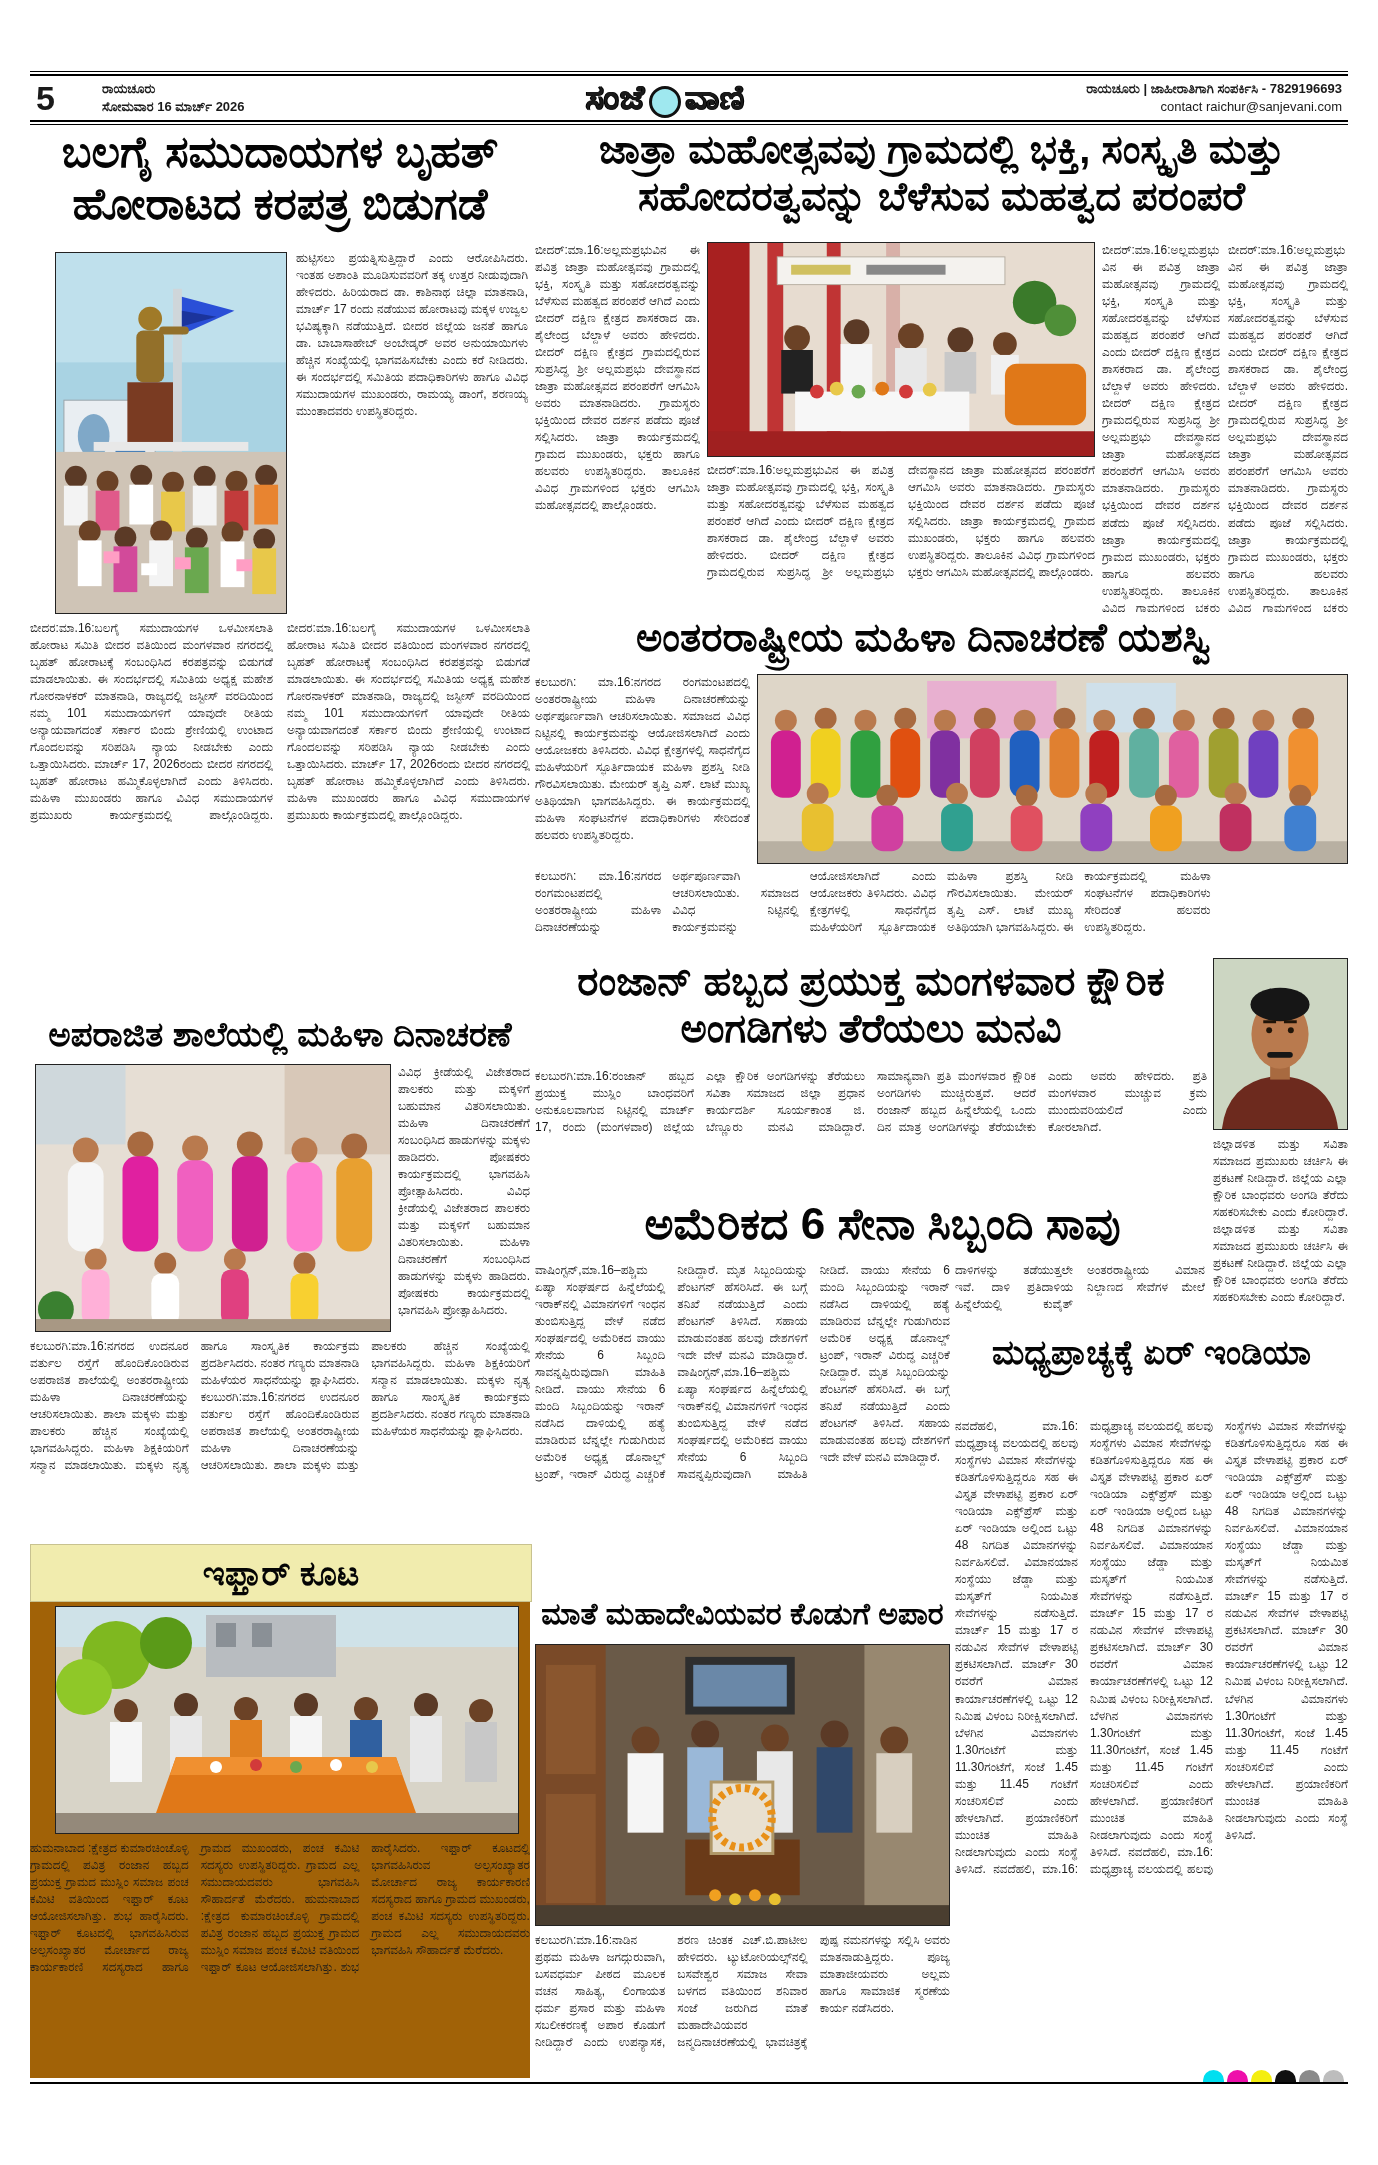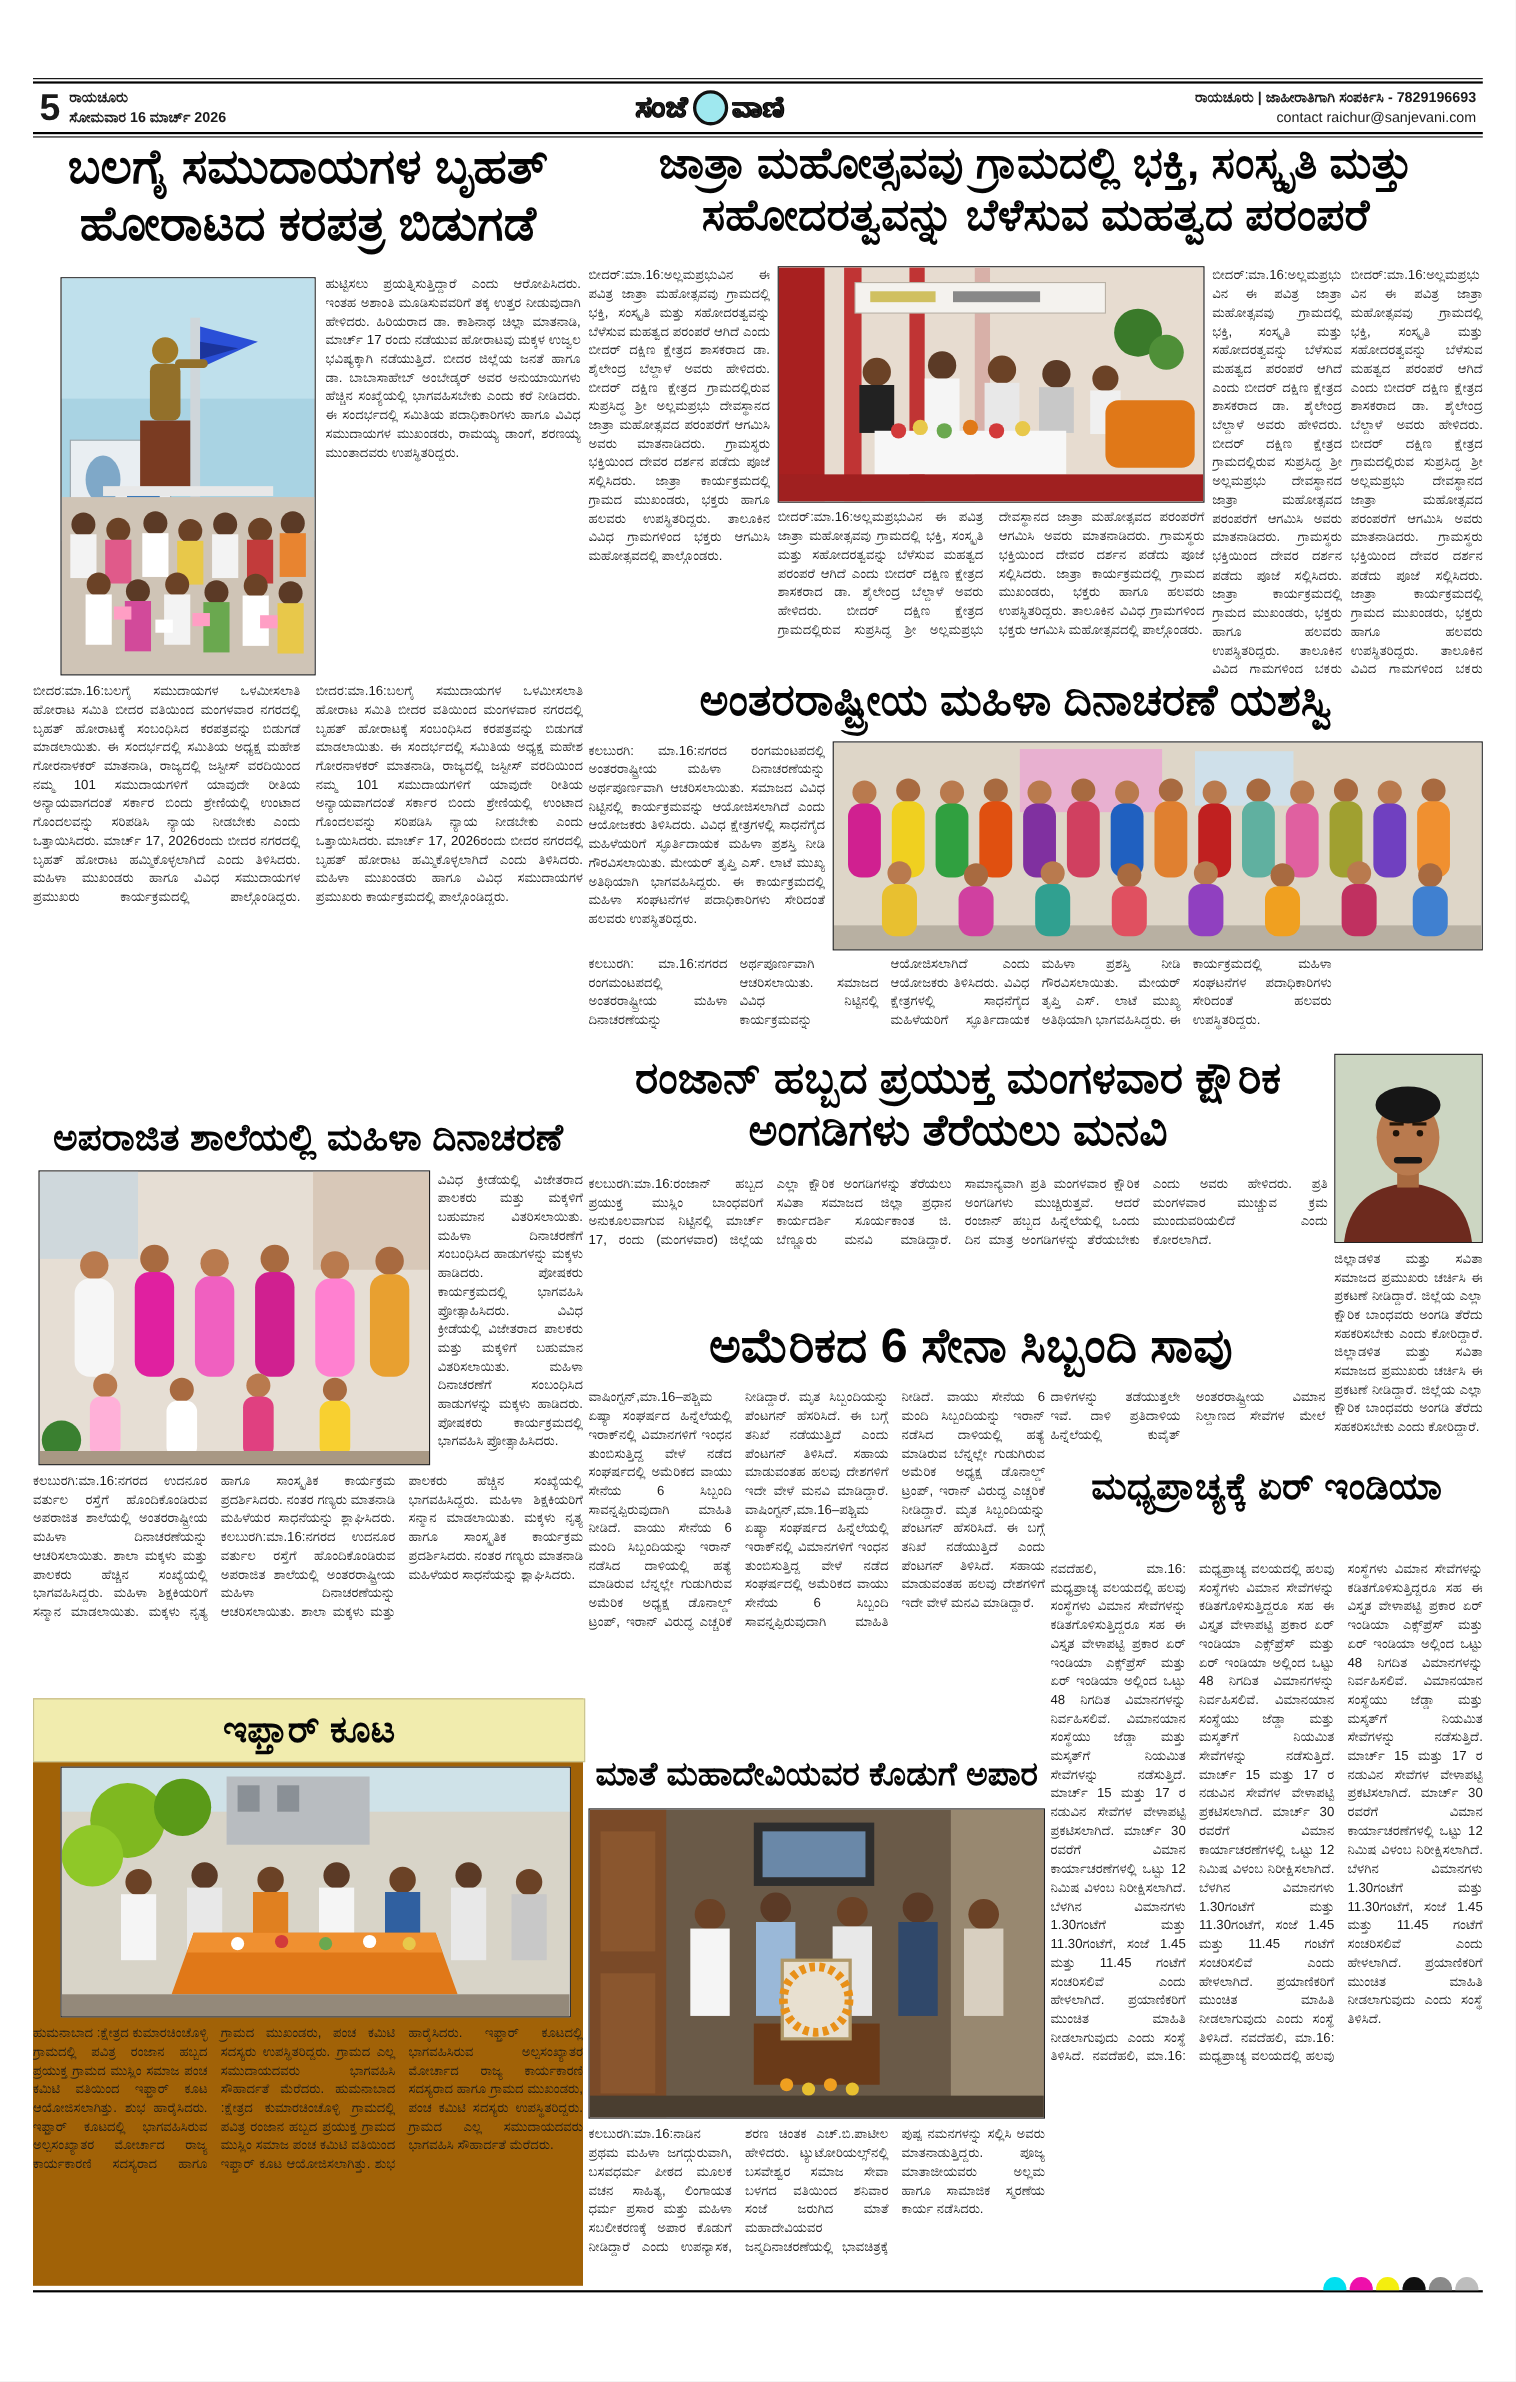--- a/index.html
+++ b/index.html
@@ -6,22 +6,22 @@
   .page{position:relative;width:1378px;height:2165px;background:#ffffff;margin:0 auto;
         font-family:"Liberation Sans","DejaVu Sans",sans-serif;color:#1a1a1a;overflow:hidden;}
   
   .hdr{position:absolute;left:30px;top:74px;width:1318px;height:48px;
        border-top:2px solid #000;border-bottom:2px solid #000;box-sizing:border-box;
        display:flex;align-items:center;justify-content:space-between;padding:2px 6px;}
   .hdr::after{content:"";position:absolute;left:0;right:0;bottom:-5px;height:1px;background:#000;}
   .hdr::before{content:"";position:absolute;left:0;right:0;top:-5px;height:1px;background:#000;}
   .hdr-left{display:flex;align-items:center;gap:8px;}
   .pageno{font-size:34px;font-weight:bold;line-height:1;}
-  .ed-stack{display:flex;flex-direction:column;gap:1px;font-size:13px;font-weight:bold;line-height:1.25;}
-  .masthead{display:flex;align-items:flex-start;gap:4px;font-size:27px;font-weight:900;letter-spacing:1px;
+  .ed-stack{display:flex;flex-direction:column;gap:1px;font-size:13px;font-weight:bold;line-height:1.25;margin-left:39px;}
+  .masthead{display:flex;align-items:flex-end;gap:4px;font-size:34px;font-weight:900;letter-spacing:1px;
             text-shadow:1px 0 #000, -1px 0 #000;}
   .mast-logo{width:26px;height:26px;border-radius:50%;background:#9fe8ef;border:3px solid #111;
              display:inline-block;}
   .hdr-right{text-align:right;font-size:13px;line-height:1.4;font-weight:bold;}
   .hdr-right .em{font-weight:normal;}
   
   .abs{position:absolute;box-sizing:border-box;}
   .headline{font-weight:900;color:#050505;text-align:center;line-height:1.18;
             letter-spacing:0;}
   .subhead{font-weight:900;text-align:center;line-height:1.15;}

